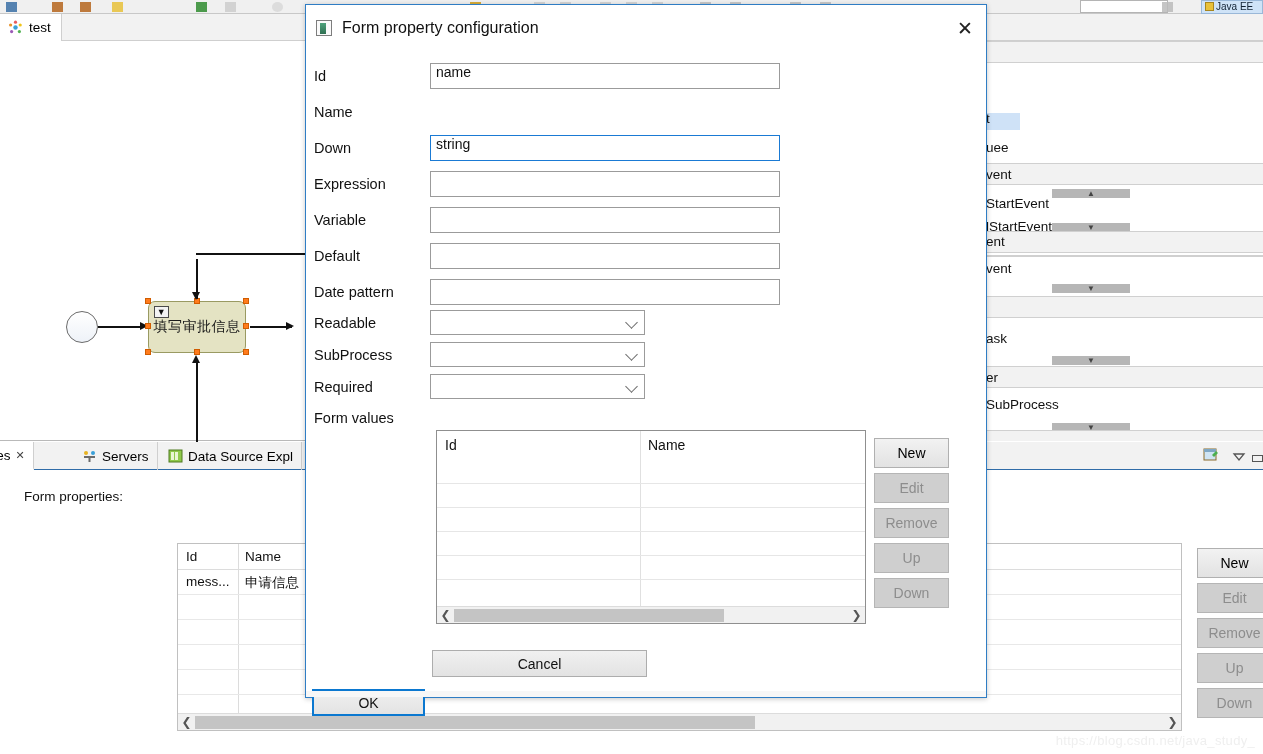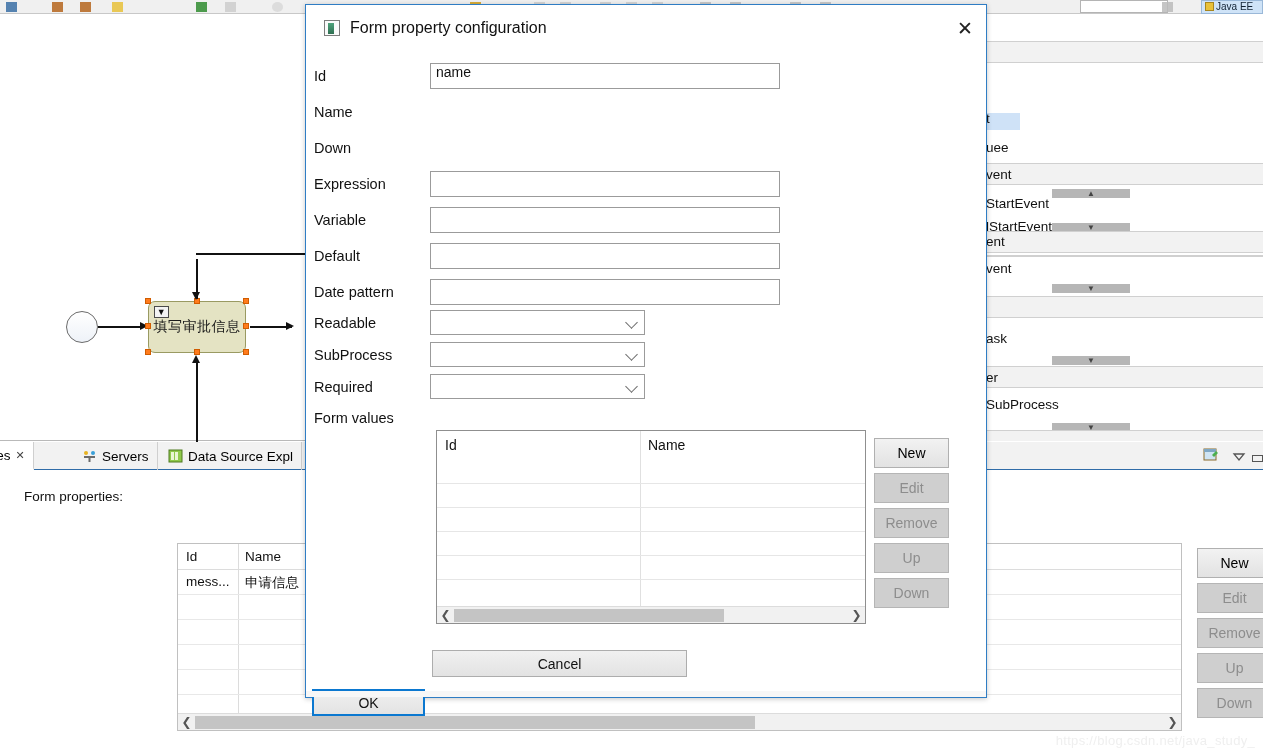--- a/index.html
+++ b/index.html
@@ -170,21 +170,21 @@
   .props-toolbar-ico { position: absolute; top: 5px; }
 
   
   .dlg {
     position: absolute; left: 305px; top: 4px; width: 682px; height: 694px;
     background: #ffffff; border: 1px solid #2f7dc4;
     box-shadow: 0 1px 5px rgba(0,0,0,.22);
   }
   .dlg-title {
     position: absolute; left: 0; top: 0; width: 100%; height: 45px;
-    display: flex; align-items: center; padding-left: 18px; gap: 10px;
+    display: flex; align-items: center; padding-left: 10px; gap: 10px;
   }
   .dlg-title-text { font-size: 16px; color: #111; }
   .dlg-ico { width: 16px; height: 16px; border: 1px solid #7d7d7d; background: #fafafa; position: relative; }
   .dlg-ico:after {
     content:""; position: absolute; left: 3px; top: 2px; width: 6px; height: 11px;
     background: linear-gradient(#4fa37c,#2f6f52);
   }
   .dlg-close {
     position: absolute; right: 6px; top: 10px; width: 30px; height: 26px;
     display: flex; align-items: center; justify-content: center;
@@ -254,20 +254,35 @@
     <div class="tb-ico" style="left:730px;background:#bfbfbf;"></div>
     <div class="tb-ico" style="left:790px;background:#bfbfbf;"></div>
     <div class="tb-ico" style="left:820px;background:#bfbfbf;"></div>
     <div class="tb-field"></div>
     <div class="tb-ico" style="left:1162px;background:#bbbbbb;"></div>
     <div class="perspective-btn">
       <span class="perspective-ico"></span><span>Java EE</span>
     </div>
   </div>
 
+  <div class="editor-tabrow">
+    <div class="editor-tab">
+      <span class="tab-icon-flower">
+        <svg width="15" height="15" viewBox="0 0 15 15">
+          <circle cx="7.5" cy="7.5" r="2.2" fill="#3aa0d8"></circle>
+          <circle cx="7.5" cy="2.2" r="1.6" fill="#e85b5b"></circle>
+          <circle cx="12.2" cy="5" r="1.6" fill="#f0c419"></circle>
+          <circle cx="11.4" cy="11.6" r="1.6" fill="#52b152"></circle>
+          <circle cx="3.6" cy="11.6" r="1.6" fill="#9b59b6"></circle>
+          <circle cx="2.6" cy="5" r="1.6" fill="#e8922b"></circle>
+        </svg>
+      </span>
+      <span>test</span>
+    </div>
+  </div>
 
   <div class="editor-canvas">
 
     <div class="bpmn-start" style="left:66px; top:270px;"></div>
 
     <div class="conn" style="left:98px; top:285px; width:44px; height:1.6px;"></div>
     <div class="arrow-r" style="left:140px; top:281px;"></div>
 
     <div class="bpmn-task" style="left:148px; top:260px;">
       <span class="bpmn-task-icon">▼</span>
@@ -415,20 +430,21 @@
       <span class="dlg-title-text">Form property configuration</span>
     </div>
     <div class="dlg-close">✕</div>
 
     <div class="f-label" style="top:63px;">Id</div>
     <div class="f-input" style="top:58px;">name</div>
 
     <div class="f-label" style="top:99px;">Name</div>
 
     <div class="f-label" style="top:135px;">Down</div>
+    <div class="f-input focused" style="top:130px;">string</div>
 
     <div class="f-label" style="top:171px;">Expression</div>
     <div class="f-input" style="top:166px;"></div>
 
     <div class="f-label" style="top:207px;">Variable</div>
     <div class="f-input" style="top:202px;"></div>
 
     <div class="f-label" style="top:243px;">Default</div>
     <div class="f-input" style="top:238px;"></div>
 
@@ -471,19 +487,19 @@
       </div>
     </div>
 
     <div class="side-btn enabled" style="left:568px; top:433px;">New</div>
     <div class="side-btn" style="left:568px; top:468px;">Edit</div>
     <div class="side-btn" style="left:568px; top:503px;">Remove</div>
     <div class="side-btn" style="left:568px; top:538px;">Up</div>
     <div class="side-btn" style="left:568px; top:573px;">Down</div>
 
     <div class="dlg-btn default" style="left:6px; top:644px; width:113px;">OK</div>
-    <div class="dlg-btn" style="left:126px; top:645px; width:255px;">Cancel</div>
+    <div class="dlg-btn" style="left:126px; top:645px; width:215px;">Cancel</div>
 
     <div class="dlg-bottom-bar"></div>
   </div>
 
   <div class="watermark">https://blog.csdn.net/java_study_</div>
 </div>
 
 </body></html>

